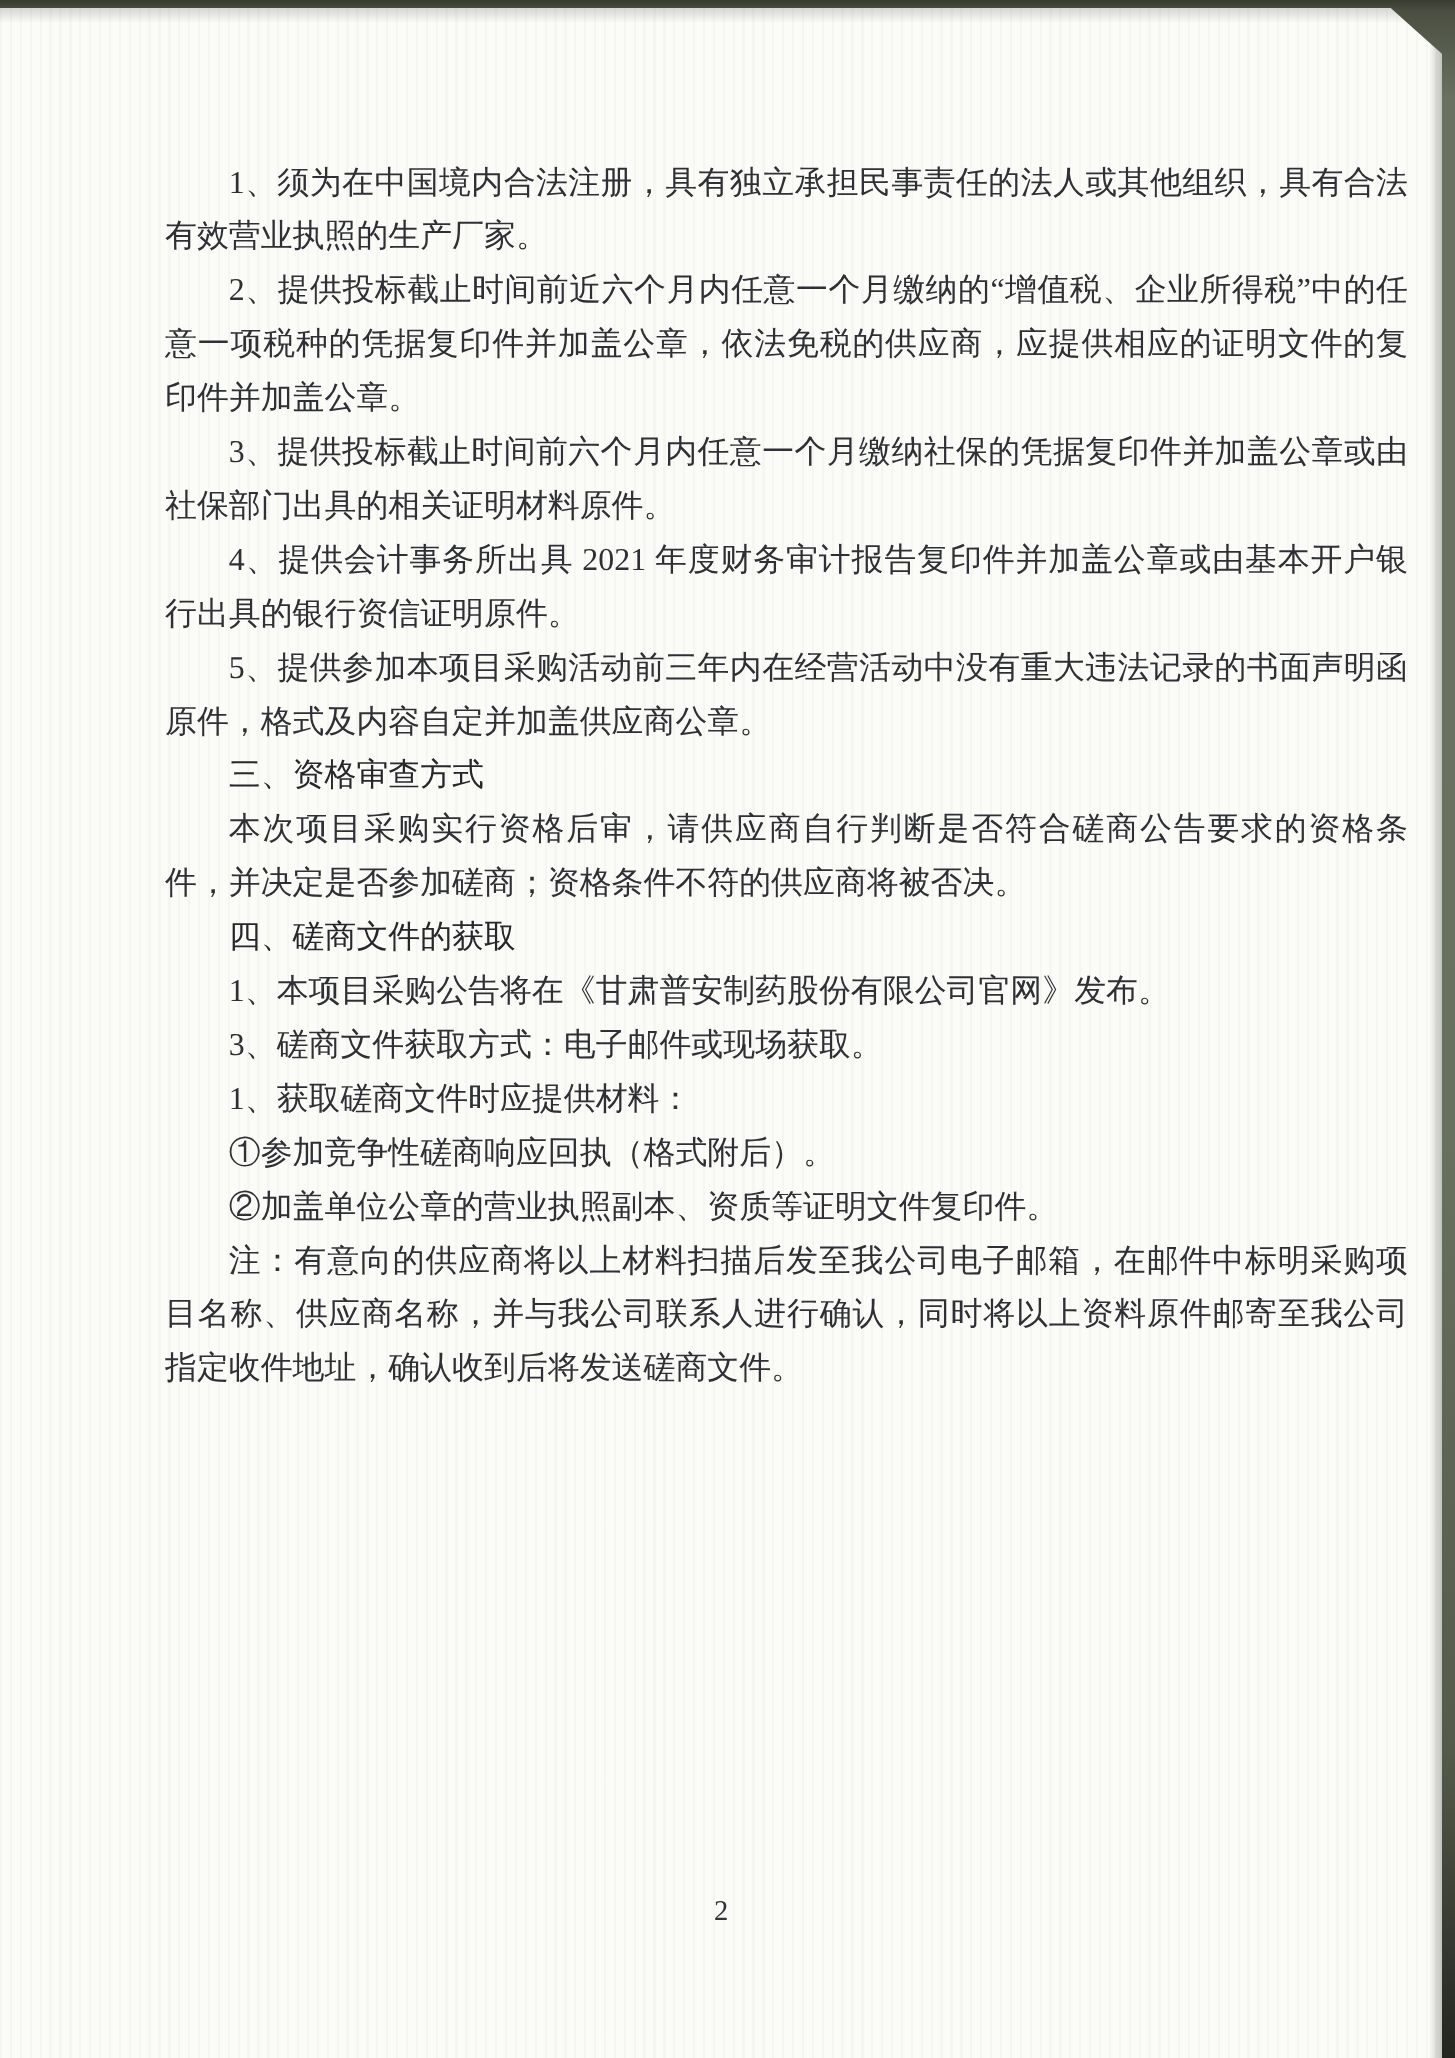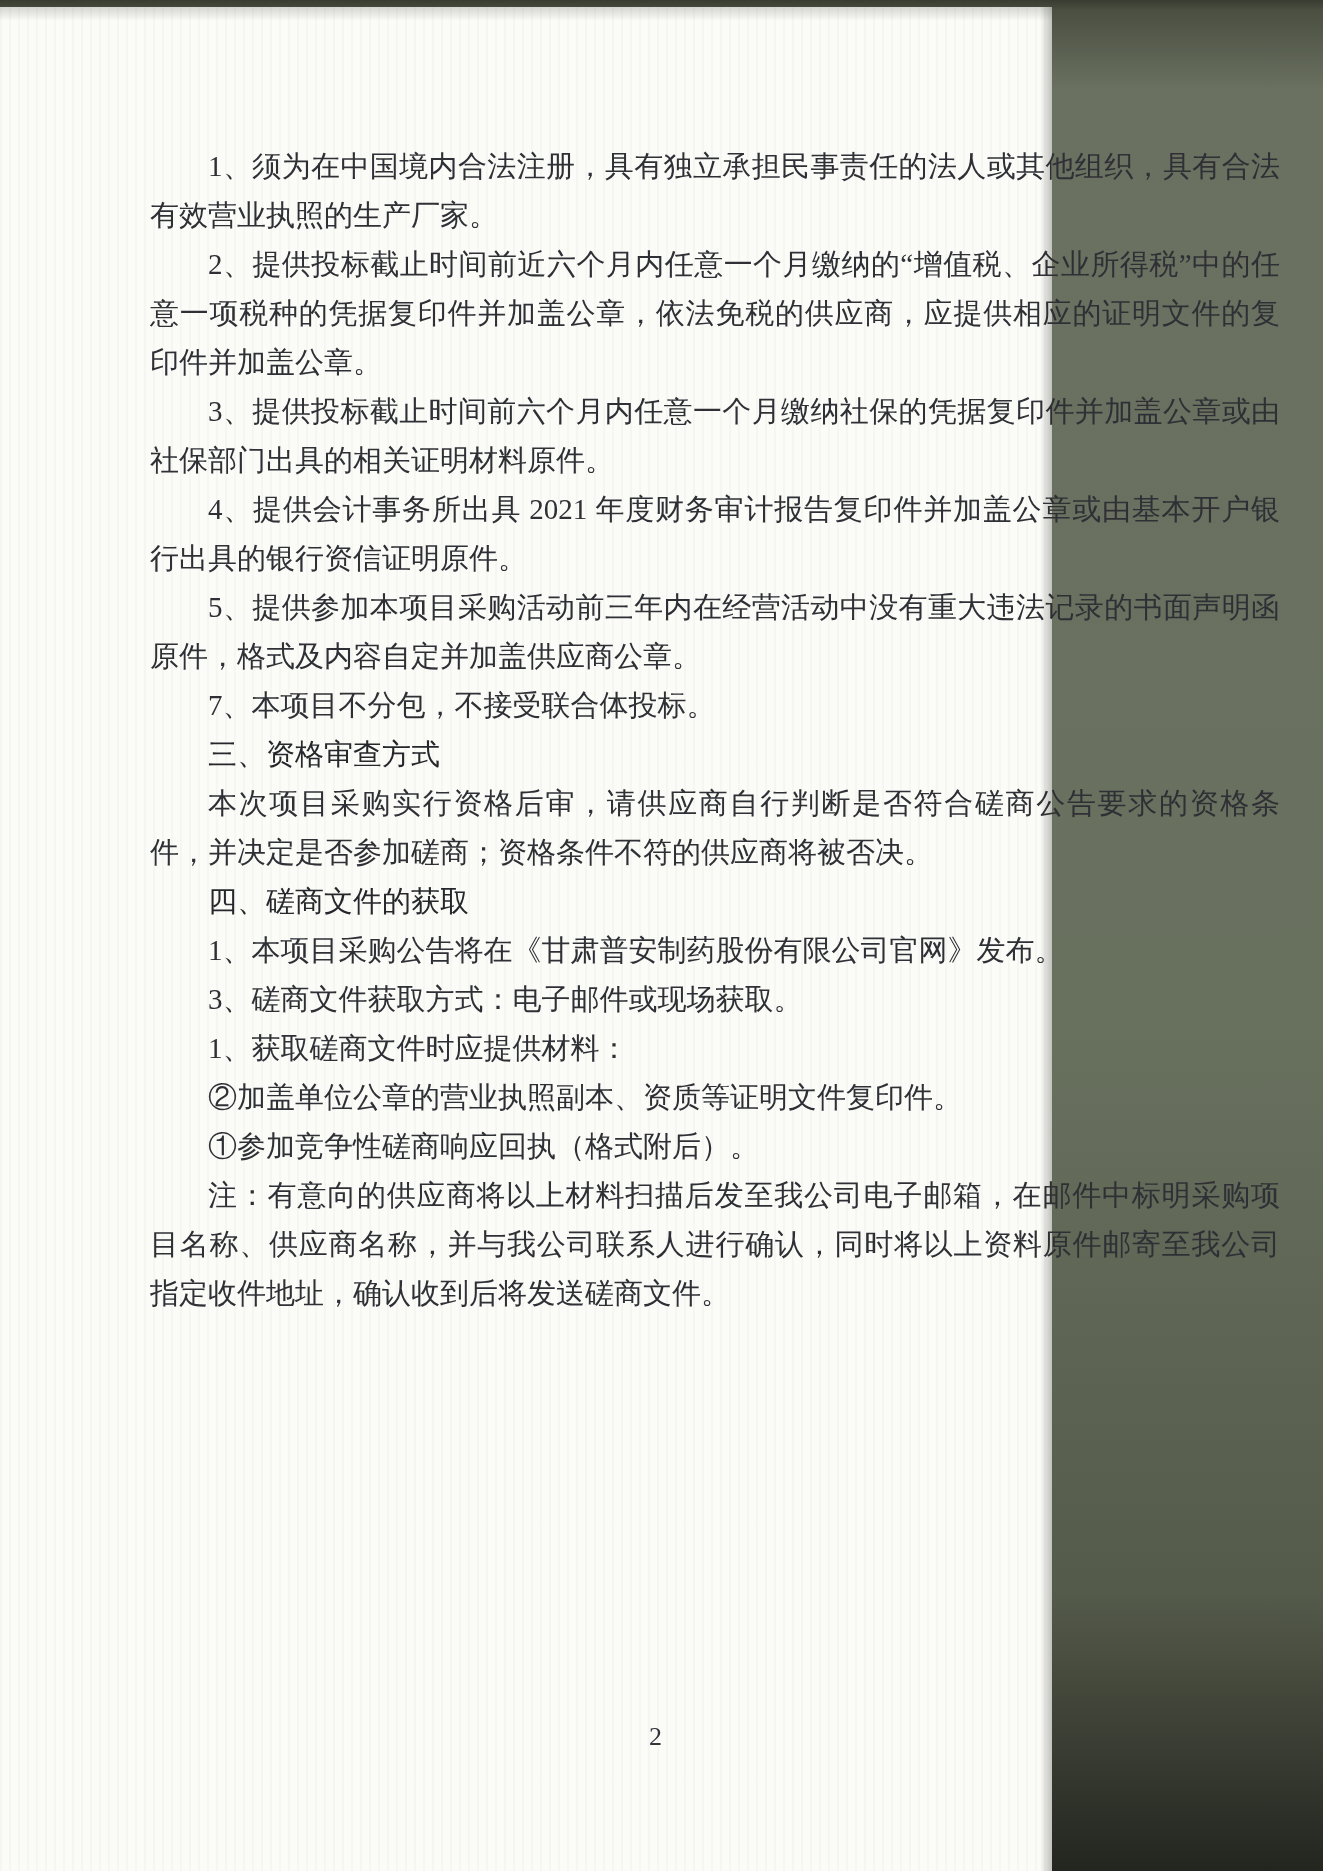--- a/index.html
+++ b/index.html
@@ -12,21 +12,21 @@
   .scan-bed {
     position: relative;
     width: 1323px; height: 1871px;
     background: linear-gradient(180deg,
       #383c31 0px, #4a4f41 10px, #6b7161 90px,
       #68705e 55%, #555b4b 85%, #23251f 100%);
   }
   .paper {
     position: absolute;
     left: 0; top: 7px;
-    width: 1052px; height: 1864px;
+    width: 1311px; height: 1864px;
     background-color: #fbfbf8;
     background-image:
       repeating-linear-gradient(90deg,
         rgba(138,144,124,0.05) 0px, rgba(138,144,124,0.05) 2px,
         rgba(255,255,255,0) 2px, rgba(255,255,255,0) 9px);
     clip-path: polygon(0 0, 1264px 0, 1311px 42px, 1311px 1864px, 0 1864px);
   }
   
   .paper::before {
     content: "";
@@ -72,26 +72,25 @@
 <body>
 
 <div class="scan-bed">
   <div class="paper">
     <div class="content">
       <p>1、须为在中国境内合法注册，具有独立承担民事责任的法人或其他组织，具有合法有效营业执照的生产厂家。</p>
       <p>2、提供投标截止时间前近六个月内任意一个月缴纳的“增值税、企业所得税”中的任意一项税种的凭据复印件并加盖公章，依法免税的供应商，应提供相应的证明文件的复印件并加盖公章。</p>
       <p>3、提供投标截止时间前六个月内任意一个月缴纳社保的凭据复印件并加盖公章或由社保部门出具的相关证明材料原件。</p>
       <p>4、提供会计事务所出具 2021 年度财务审计报告复印件并加盖公章或由基本开户银行出具的银行资信证明原件。</p>
       <p>5、提供参加本项目采购活动前三年内在经营活动中没有重大违法记录的书面声明函原件，格式及内容自定并加盖供应商公章。</p>
-      <p>7、本项目不分包，不接受联合体投标。</p>
       <p class="heading">三、资格审查方式</p>
       <p>本次项目采购实行资格后审，请供应商自行判断是否符合磋商公告要求的资格条件，并决定是否参加磋商；资格条件不符的供应商将被否决。</p>
       <p class="heading">四、磋商文件的获取</p>
       <p>1、本项目采购公告将在《甘肃普安制药股份有限公司官网》发布。</p>
       <p>3、磋商文件获取方式：电子邮件或现场获取。</p>
       <p>1、获取磋商文件时应提供材料：</p>
+      <p>①参加竞争性磋商响应回执（格式附后）。</p>
       <p>②加盖单位公章的营业执照副本、资质等证明文件复印件。</p>
-      <p>①参加竞争性磋商响应回执（格式附后）。</p>
       <p>注：有意向的供应商将以上材料扫描后发至我公司电子邮箱，在邮件中标明采购项目名称、供应商名称，并与我公司联系人进行确认，同时将以上资料原件邮寄至我公司指定收件地址，确认收到后将发送磋商文件。</p>
     </div>
     <div class="page-num">2</div>
   </div>
 </div>
 
 </body></html>

